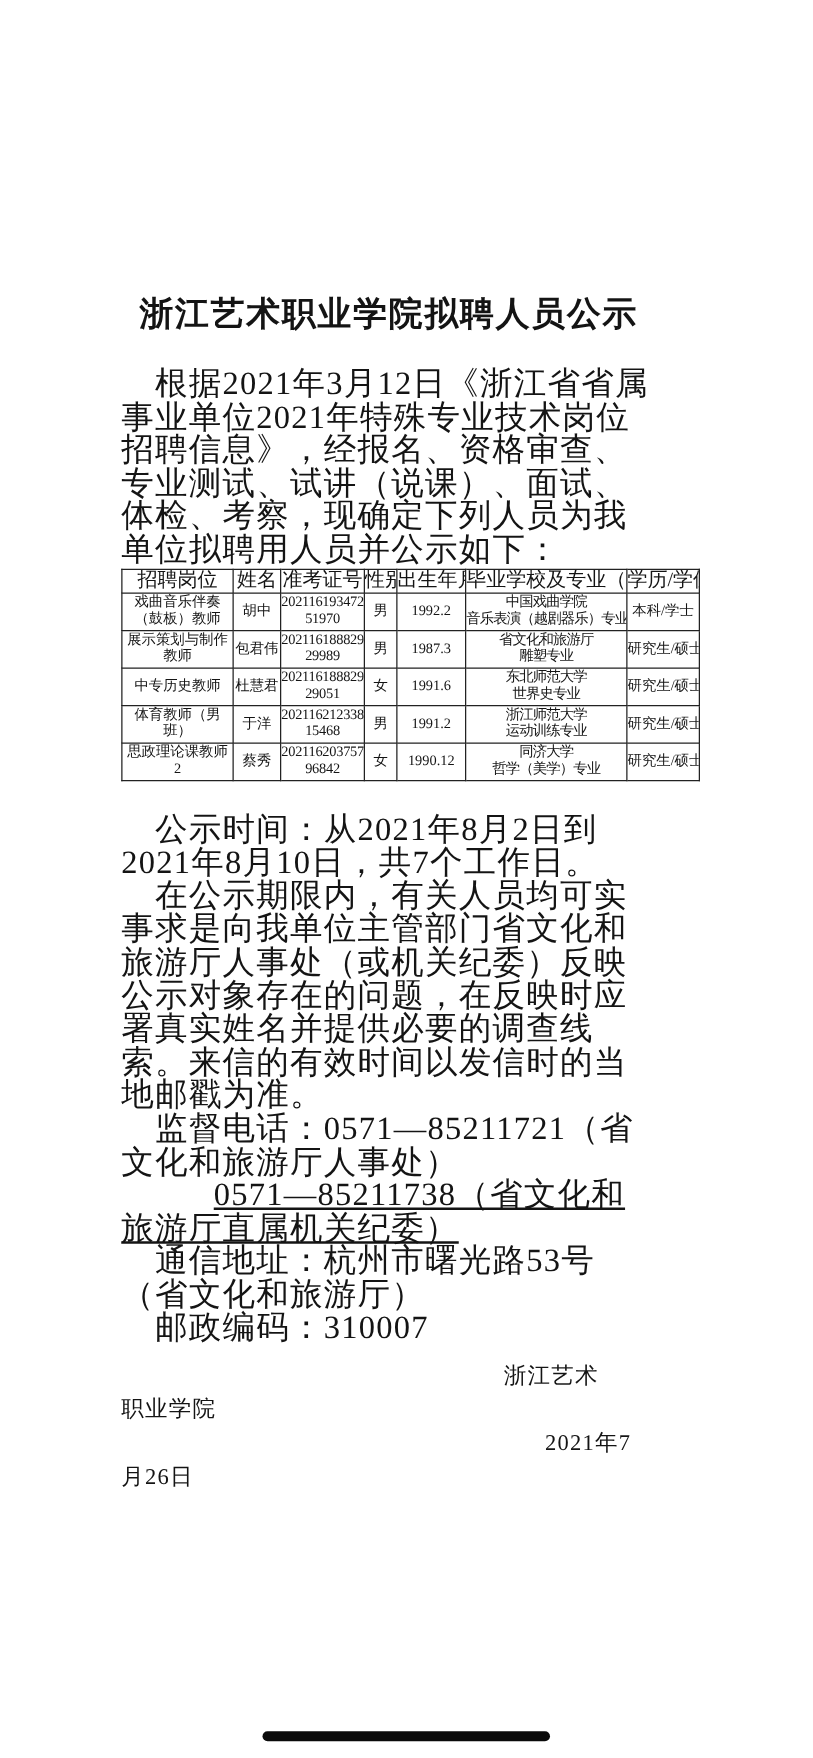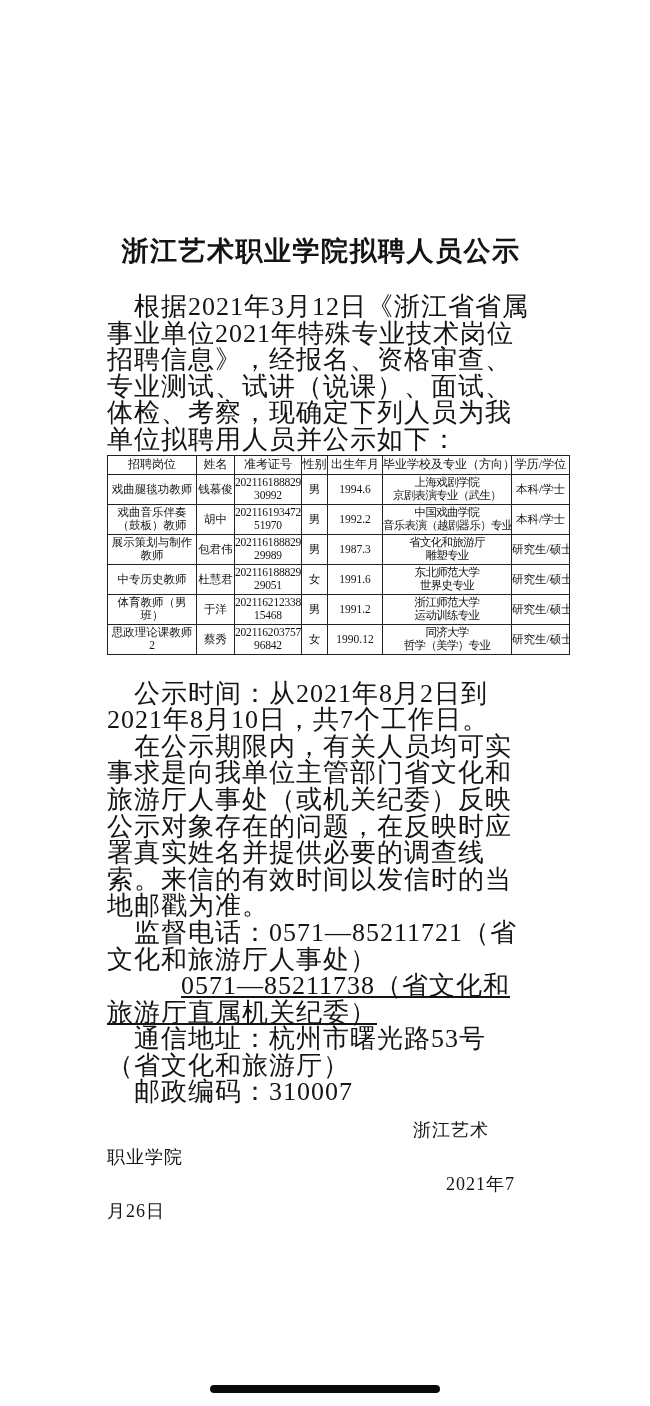--- a/index.html
+++ b/index.html
@@ -6,21 +6,21 @@
   html, body { margin: 0; padding: 0; }
   body {
     width: 650px; height: 1406px;
     background: #ffffff;
     color: #141414;
     font-family: "Liberation Serif", "DejaVu Serif", serif;
     position: relative;
     overflow: hidden;
   }
   .doc {
-    position: absolute; top: 0; left: 16px;
+    position: absolute; top: 0; left: 6px;
     width: 616px;
     padding: 233px 97px 0 91px;
   }
   .title {
     font-family: "Liberation Sans", "DejaVu Sans", sans-serif;
     font-size: 27px; font-weight: 700;
     letter-spacing: 1.5px;
     text-align: center;
     margin: 0 0 25px 0;
   }
@@ -45,21 +45,21 @@
     border: 1px solid #222222;
     text-align: center;
     vertical-align: middle;
     padding: 0;
     font-weight: normal;
     white-space: pre;
     overflow: hidden;
   }
   .hire-table th {
     height: 19px;
-    font-size: 12px;
+    font-size: 16px;
     line-height: 13px;
   }
   .hire-table td {
     font-size: 11.5px;
     line-height: 13px;
   }
   .hire-table tr.data-row { height: 30px; }
   .hire-table td.col-school { letter-spacing: -0.7px; }
   .hire-table td.col-examno { letter-spacing: -0.2px; }
 
@@ -114,31 +114,20 @@
 
           <th>出生年月</th>
 
           <th>毕业学校及专业（方向）</th>
 
           <th>学历/学位</th>
         </tr>
     </thead>
     <tbody>
 
-        <tr class="data-row">
-          <td class="col-position">戏曲腿毯功教师</td>
-          <td class="col-name">钱慕俊</td>
-          <td class="col-examno">202116188829
-30992</td>
-          <td class="col-gender">男</td>
-          <td class="col-birth">1994.6</td>
-          <td class="col-school">上海戏剧学院
-京剧表演专业（武生）</td>
-          <td class="col-degree">本科/学士</td>
-        </tr>
 
         <tr class="data-row">
           <td class="col-position">戏曲音乐伴奏
 （鼓板）教师</td>
           <td class="col-name">胡中</td>
           <td class="col-examno">202116193472
 51970</td>
           <td class="col-gender">男</td>
           <td class="col-birth">1992.2</td>
           <td class="col-school">中国戏曲学院

